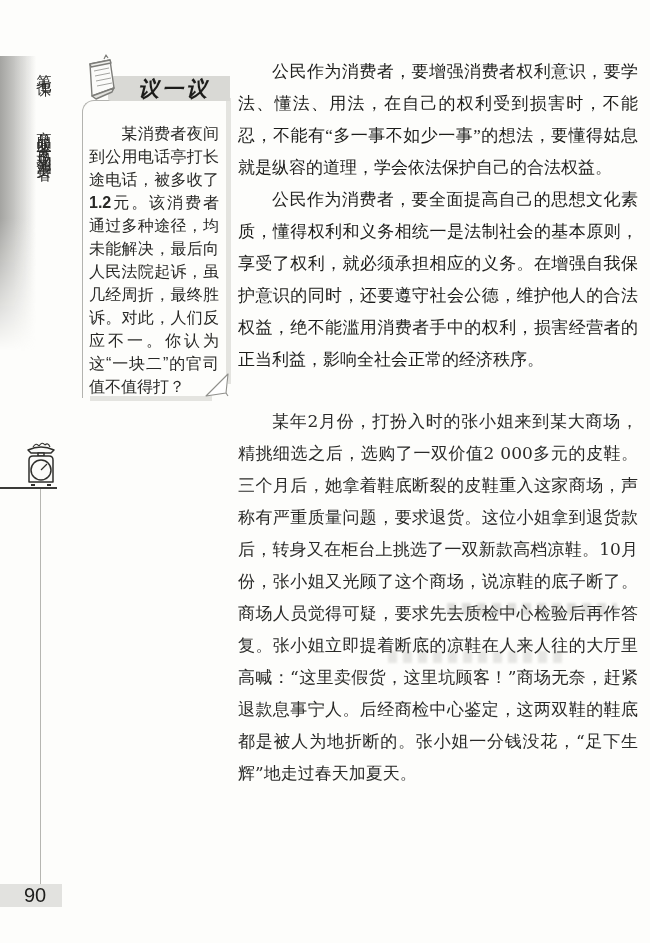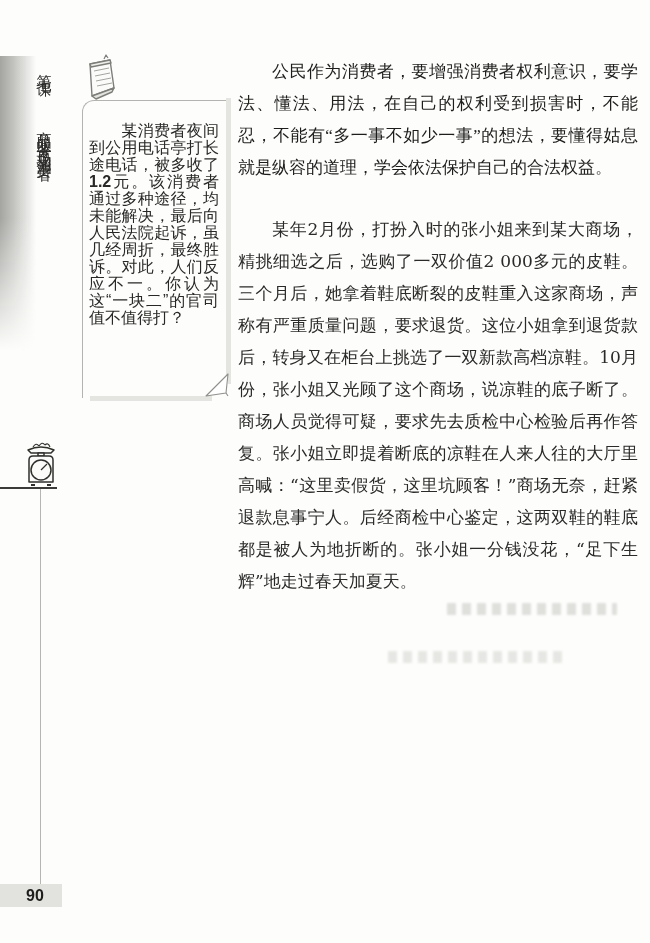--- a/index.html
+++ b/index.html
@@ -39,21 +39,21 @@
     display:flex;align-items:center;justify-content:center;
   }
   .discuss-title{
     font-weight:bold;font-style:italic;font-size:21px;color:#1c1c1a;
     letter-spacing:3px;padding-left:10px;
   }
   .notepad{position:absolute;left:-6px;top:-4px;}
   .discuss-text{
     position:absolute;left:7px;right:9px;top:64px;
     font-family:"Liberation Sans","DejaVu Sans",sans-serif;
-    font-size:16px;line-height:17px;text-align:justify;color:#28282.6;
+    font-size:16px;line-height:23px;text-align:justify;color:#28282.6;
     color:#282826;
   }
   .discuss-text .ind{display:inline-block;width:2em;}
   .dog-ear{position:absolute;right:-2px;bottom:-4px;}
   
   .main-col{position:absolute;left:238px;top:56px;width:400px;}
   .main-col p{
     margin:0;text-indent:2em;font-size:17px;line-height:32px;
     text-align:justify;color:#1d1d1b;
   }
@@ -64,21 +64,21 @@
   
   .scale-icon{position:absolute;left:20px;top:440px;}
   .h-rule{position:absolute;left:0;top:487px;width:57px;height:2px;background:#39393676;background:#3a3a38;}
   .v-rule{position:absolute;left:40px;top:489px;width:1px;height:396px;background:#b6b6b1;}
   .pageno-band{
     position:absolute;left:0;top:884px;width:62px;height:23px;background:#e2e2df;
     display:flex;align-items:center;justify-content:center;
   }
   .pageno{
     font-family:"Liberation Sans","DejaVu Sans",sans-serif;
-    font-size:16px;color:#1e1e1c;padding-left:8px;font-weight:bold;
+    font-size:20px;color:#1e1e1c;padding-left:8px;
   }
   
   .smudge{
     position:absolute;height:12px;opacity:.20;filter:blur(1.3px);
     background:repeating-linear-gradient(90deg,#6b6b66 0 9px,transparent 9px 15px);
   }
   .smudge.s1{left:447px;top:603px;width:170px;}
   .smudge.s2{left:388px;top:651px;width:178px;opacity:.15;}
 </style>
 </head>
@@ -88,20 +88,23 @@
 
 <div class="chapter">
   <span class="lesson">第七课</span>
   <span>商品服务市场和消费者</span>
 </div>
 
 <div class="discuss-box">
   <div class="discuss-frame"></div>
   <div class="discuss-edge-r"></div>
   <div class="discuss-edge-b"></div>
+  <div class="discuss-band">
+    <span class="discuss-title">议一议</span>
+  </div>
   <span class="notepad">
     <svg width="46" height="50" viewBox="0 0 46 50">
       <g fill="none" stroke="#7d7d79" stroke-width="1.4" stroke-linejoin="round">
         <path d="M14 10 L34 6 L38 34 L16 42 Z" fill="#fbfbf9"></path>
         <path d="M14 10 L34 6 L35 9 L15 13 Z" fill="#eeeeea"></path>
         <path d="M16 42 L38 34 L36 38 L20 45 Z" fill="#e2e2de"></path>
         <path d="M28 5 L30 1 L32 4" stroke-width="1.2"></path>
         <g stroke-width="0.9" stroke="#9a9a96">
           <line x1="18" y1="17" x2="33" y2="14"></line>
           <line x1="19" y1="22" x2="34" y2="19"></line>
@@ -118,20 +121,21 @@
     <svg width="27" height="27" viewBox="0 0 27 27">
       <path d="M3 25 L25 3 L25 25 Z" fill="#fdfdfb" stroke="#99999" stroke-width="0"></path>
       <path d="M3 25 L25 3 L23 22 Z" fill="#ffffff" stroke="#8f8f8b" stroke-width="1.1" stroke-linejoin="round"></path>
       <path d="M23 22 L25 25" stroke="#8f8f8b" stroke-width="1.1"></path>
     </svg>
   </span>
 </div>
 
 <div class="main-col">
   <p>公民作为消费者，要增强消费者权利意识，要学法、懂法、用法，在自己的权利受到损害时，不能忍，不能有“多一事不如少一事”的想法，要懂得姑息就是纵容的道理，学会依法保护自己的合法权益。</p>
+  <p>公民作为消费者，要全面提高自己的思想文化素质，懂得权利和义务相统一是法制社会的基本原则，享受了权利，就必须承担相应的义务。在增强自我保护意识的同时，还要遵守社会公德，维护他人的合法权益，绝不能滥用消费者手中的权利，损害经营者的正当利益，影响全社会正常的经济秩序。</p>
   <p class="story">某年2月份，打扮入时的张小姐来到某大商场，精挑细选之后，选购了一双价值2 000多元的皮鞋。三个月后，她拿着鞋底断裂的皮鞋重入这家商场，声称有严重质量问题，要求退货。这位小姐拿到退货款后，转身又在柜台上挑选了一双新款高档凉鞋。10月份，张小姐又光顾了这个商场，说凉鞋的底子断了。商场人员觉得可疑，要求先去质检中心检验后再作答复。张小姐立即提着断底的凉鞋在人来人往的大厅里高喊：“这里卖假货，这里坑顾客！”商场无奈，赶紧退款息事宁人。后经商检中心鉴定，这两双鞋的鞋底都是被人为地折断的。张小姐一分钱没花，“足下生辉”地走过春天加夏天。</p>
 </div>
 
 <span class="scale-icon">
   <svg width="42" height="50" viewBox="0 0 42 50">
     <g fill="none" stroke="#2f2f2c" stroke-width="1.5" stroke-linejoin="round">
       <path d="M8 10 Q21 4 34 10 L31 13 L11 13 Z" fill="#fbfbf9"></path>
       <path d="M13 7 Q16 2 19 6 M19 6 Q22 1 25 5 M25 5 Q28 2 30 7" stroke-width="1.1"></path>
       <rect x="18" y="13" width="6" height="3" fill="#fbfbf9"></rect>
       <path d="M9 20 Q9 16 13 16 L29 16 Q33 16 33 20 L33 42 L9 42 Z" fill="#fbfbf9"></path>

